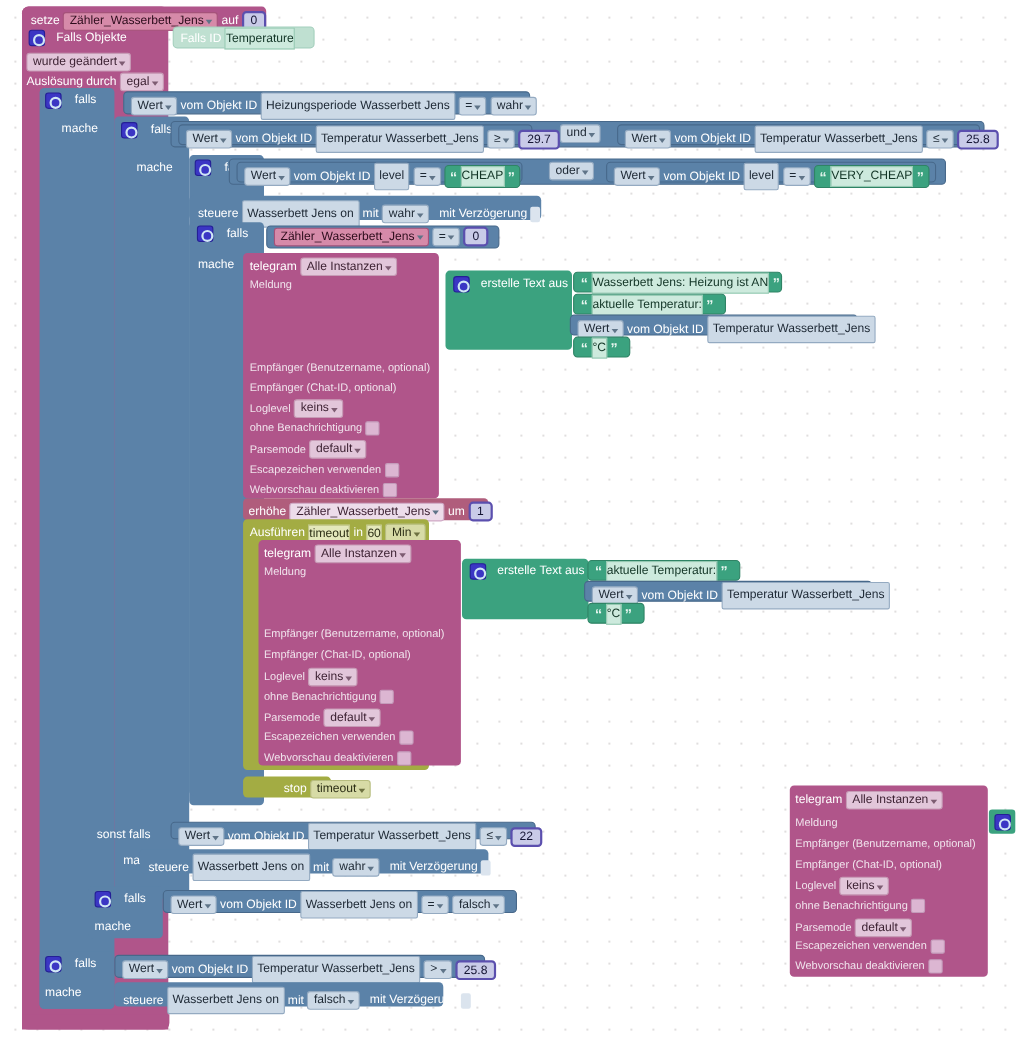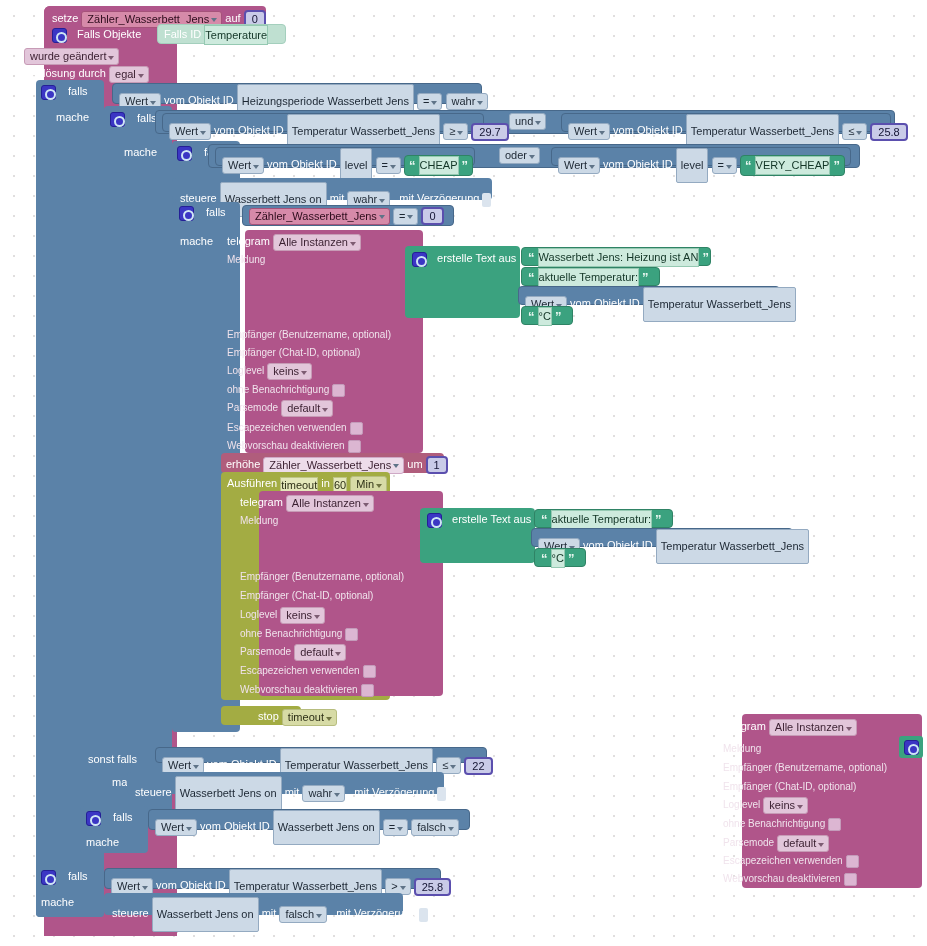--- a/index.html
+++ b/index.html
@@ -17,36 +17,36 @@
     position:relative;
     -webkit-font-smoothing:antialiased;
   }
 
   .canvas{position:absolute;left:0;top:0;width:927px;height:946px;}
 
   
   .blk{position:absolute;box-sizing:border-box;border-radius:4px;}
   .hat{border-radius:14px 4px 4px 4px;}
 
-  .c-event   {background:#b0558a;margin-left:24px;}
+  .c-event   {background:#b0558a;}
   .c-ctrl    {background:#5b82a8;}       
   .c-text    {background:#3ba27f;}       
   .c-time    {background:#a3ac43;}       
   .c-var     {background:#b05d7c;}       
 
   .row{position:absolute;white-space:nowrap;line-height:14px;}
   .lbl{color:#ffffff;font-size:11px;}
   .lbl-dim{color:#f0e3ec;font-size:10px;}
 
   
   .fld{
     display:inline-block;box-sizing:border-box;
     background:#ccd9e6;color:#1c2733;
     border:1px solid #94aac1;border-radius:2px;
-    padding:10px 4px;font-size:11px;line-height:13px;vertical-align:middle;
+    padding:5px 4px;font-size:11px;line-height:13px;vertical-align:middle;
   }
   .fld-dd{
     display:inline-block;box-sizing:border-box;
     background:#ccd9e6;color:#1c2733;border:1px solid #94aac1;border-radius:3px;
     padding:1px 12px 1px 5px;font-size:11px;line-height:13px;vertical-align:middle;
     position:relative;
   }
   .fld-dd::after{
     content:"";position:absolute;right:4px;top:50%;margin-top:-1px;
     border-left:3px solid transparent;border-right:3px solid transparent;
@@ -108,21 +108,21 @@
 
   <div class="blk c-event" style="left:20px;top:6px;width:222px;height:22px;border-radius:6px 4px 4px 0;">
     <div class="row" style="left:8px;top:4px;">
       <span class="lbl">setze</span>
       <span class="fld-dd fld-var inline">Zähler_Wasserbett_Jens</span>
       <span class="lbl">auf</span>
       <span class="num">0</span>
     </div>
   </div>
 
-  <div class="row" style="left:26px;top:27px;margin-left:26px;">
+  <div class="row" style="left:26px;top:27px;">
     <span class="gear"></span>
     <span class="lbl" style="margin-left:7px;">Falls Objekte</span>
   </div>
   <div class="row" style="left:24px;top:48px;">
     <span class="fld-dd fld-dd-p">wurde geändert</span>
   </div>
   <div class="row" style="left:24px;top:66px;">
     <span class="lbl">Auslösung durch</span>
     <span class="fld-dd fld-dd-p">egal</span>
   </div>

